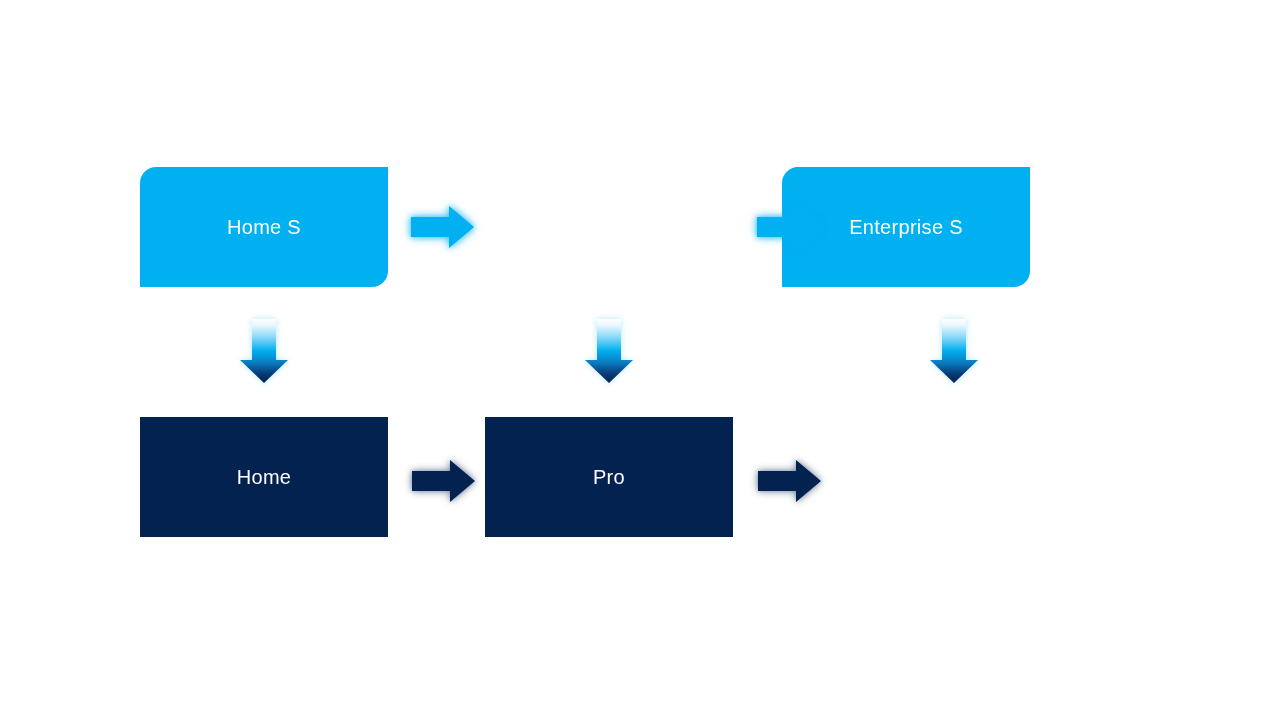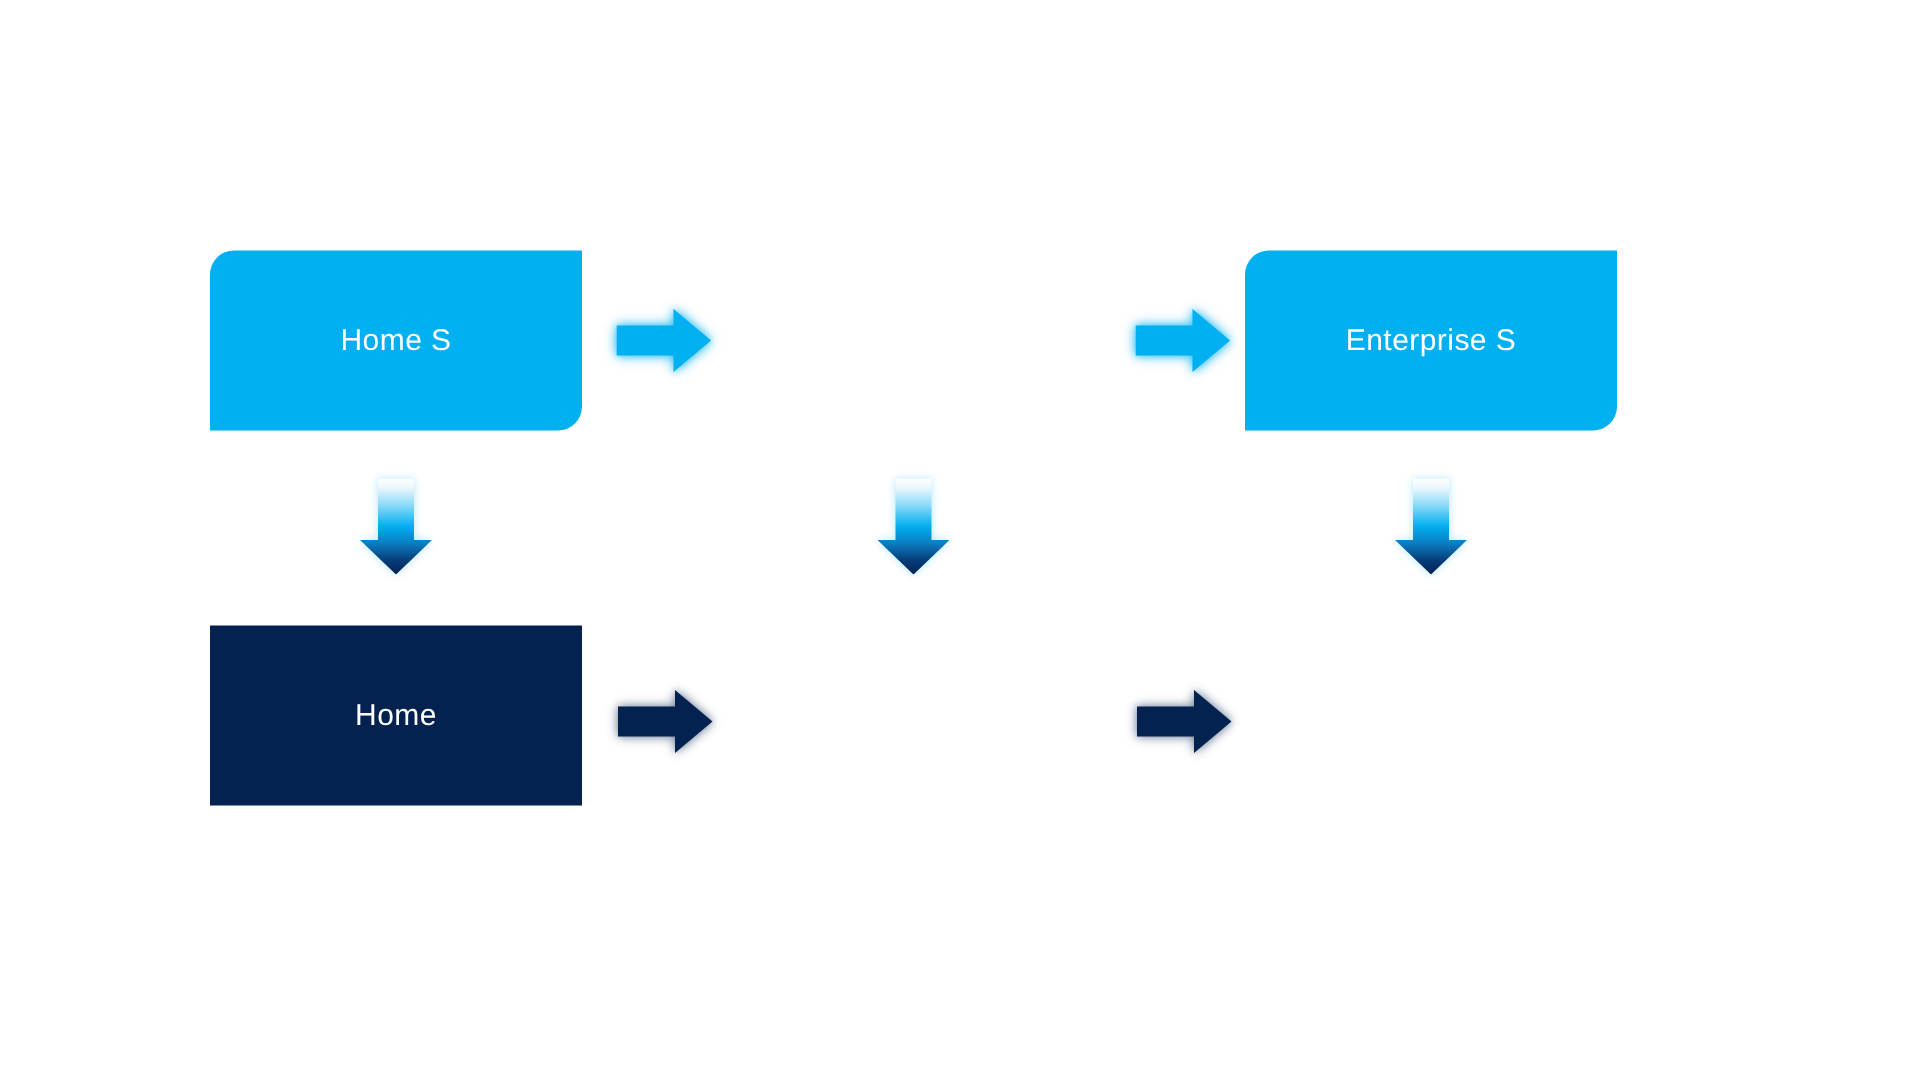--- a/index.html
+++ b/index.html
@@ -33,21 +33,21 @@
     top: 167px;
     background: var(--light-blue);
     border-radius: 16px 0 16px 0;
   }
   .node-bottom {
     top: 417px;
     background: var(--navy);
   }
   .pos-col1 { left: 140px; }
   .pos-col2 { left: 485px; }
-  .pos-col3 { left: 830px; }
+  .pos-col3 { left: 782px; }
 
   .arrow { position: absolute; display: block; }
 
   .right-arrow-top-1 { left: 411px; top: 205px; }
   .right-arrow-top-2 { left: 757px; top: 205px; }
   .right-arrow-bottom-1 { left: 412px; top: 459px; }
   .right-arrow-bottom-2 { left: 758px; top: 459px; }
 
   .right-arrow-light polygon { fill: var(--light-blue); }
   .right-arrow-light { filter: drop-shadow(0 0 4px rgba(0,176,240,0.65)) drop-shadow(0 0 2px rgba(0,176,240,0.5)); }
@@ -101,20 +101,23 @@
   <svg class="arrow down-arrow down-arrow-2" width="48" height="64" viewBox="0 0 48 64">
     <polygon points="12,0 36,0 36,41 48,41 24,64 0,41 12,41" fill="url(#downGrad)"></polygon>
   </svg>
   <svg class="arrow down-arrow down-arrow-3" width="48" height="64" viewBox="0 0 48 64">
     <polygon points="12,0 36,0 36,41 48,41 24,64 0,41 12,41" fill="url(#downGrad)"></polygon>
   </svg>
 
   <div class="node node-bottom pos-col1">
     <span>Home</span>
   </div>
+  <div class="node node-bottom pos-col2">
+    <span>Pro</span>
+  </div>
 
   <svg class="arrow right-arrow-dark right-arrow-bottom-1" width="64" height="44" viewBox="0 0 64 44">
     <polygon points="0,12 38,12 38,1 63,22 38,43 38,32 0,32"></polygon>
   </svg>
   <svg class="arrow right-arrow-dark right-arrow-bottom-2" width="64" height="44" viewBox="0 0 64 44">
     <polygon points="0,12 38,12 38,1 63,22 38,43 38,32 0,32"></polygon>
   </svg>
 
 </div>
 

